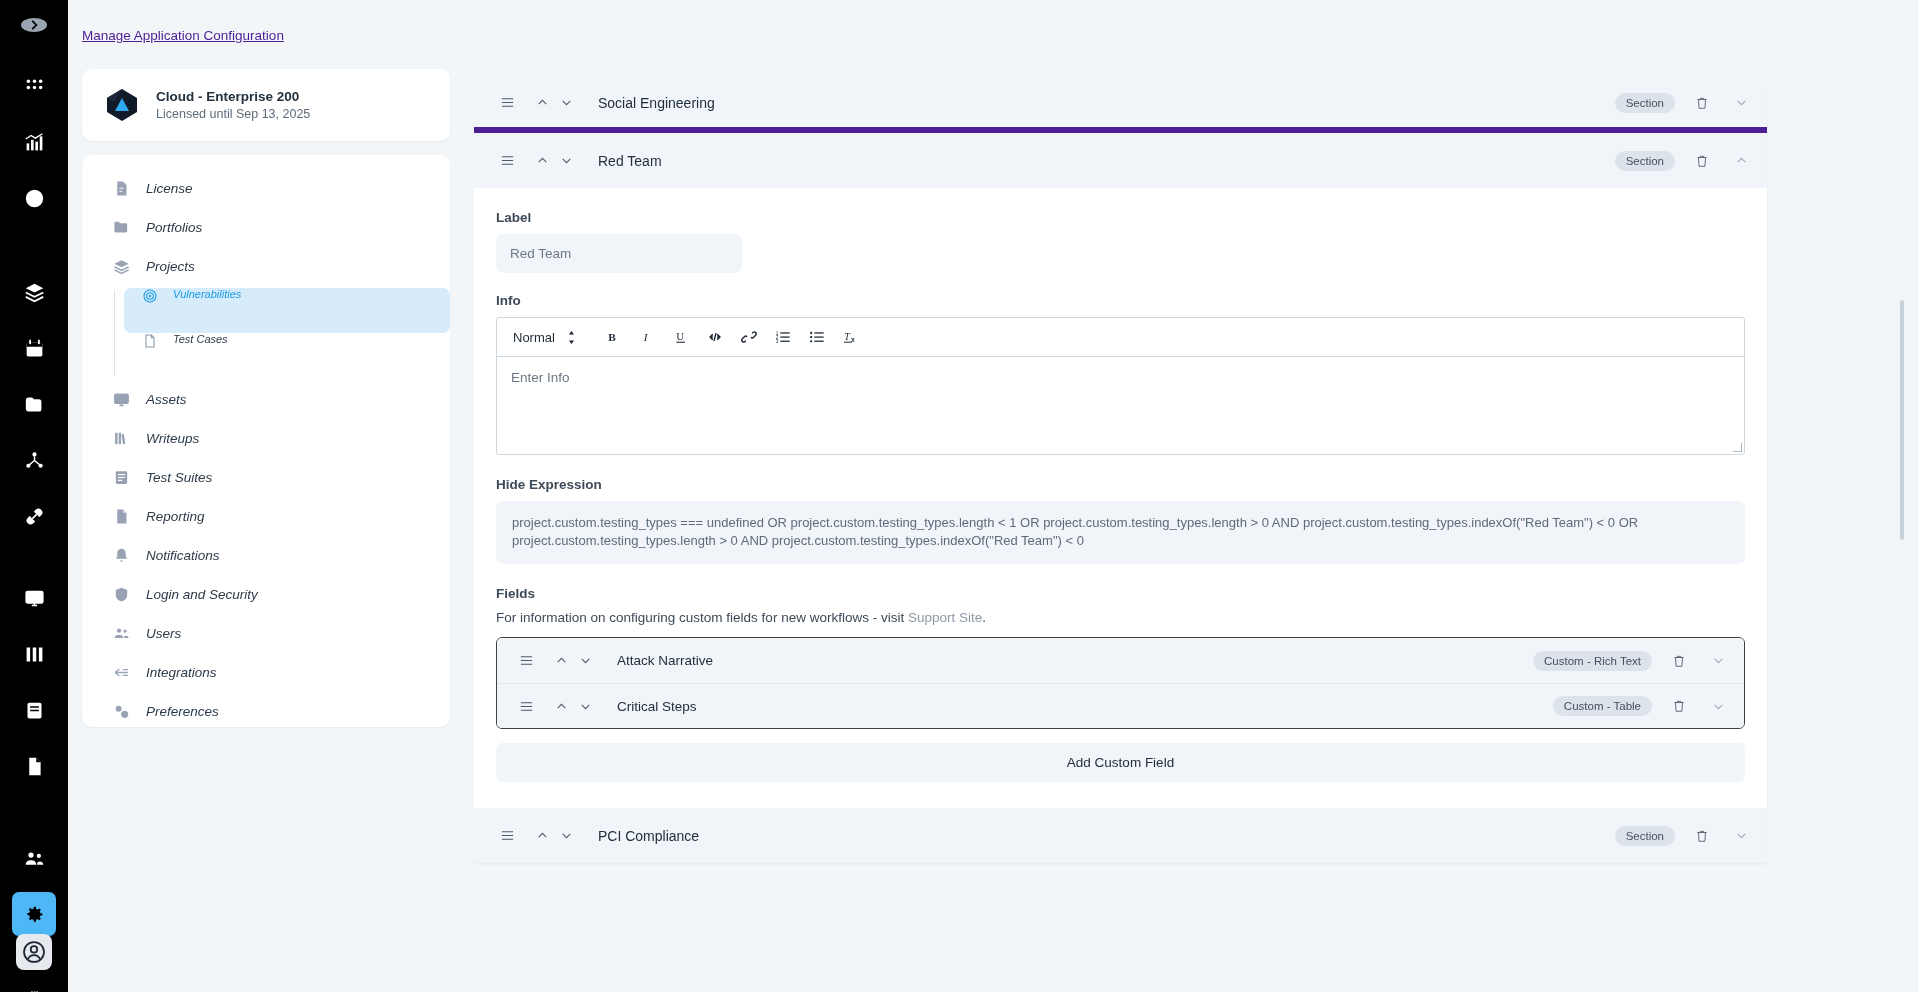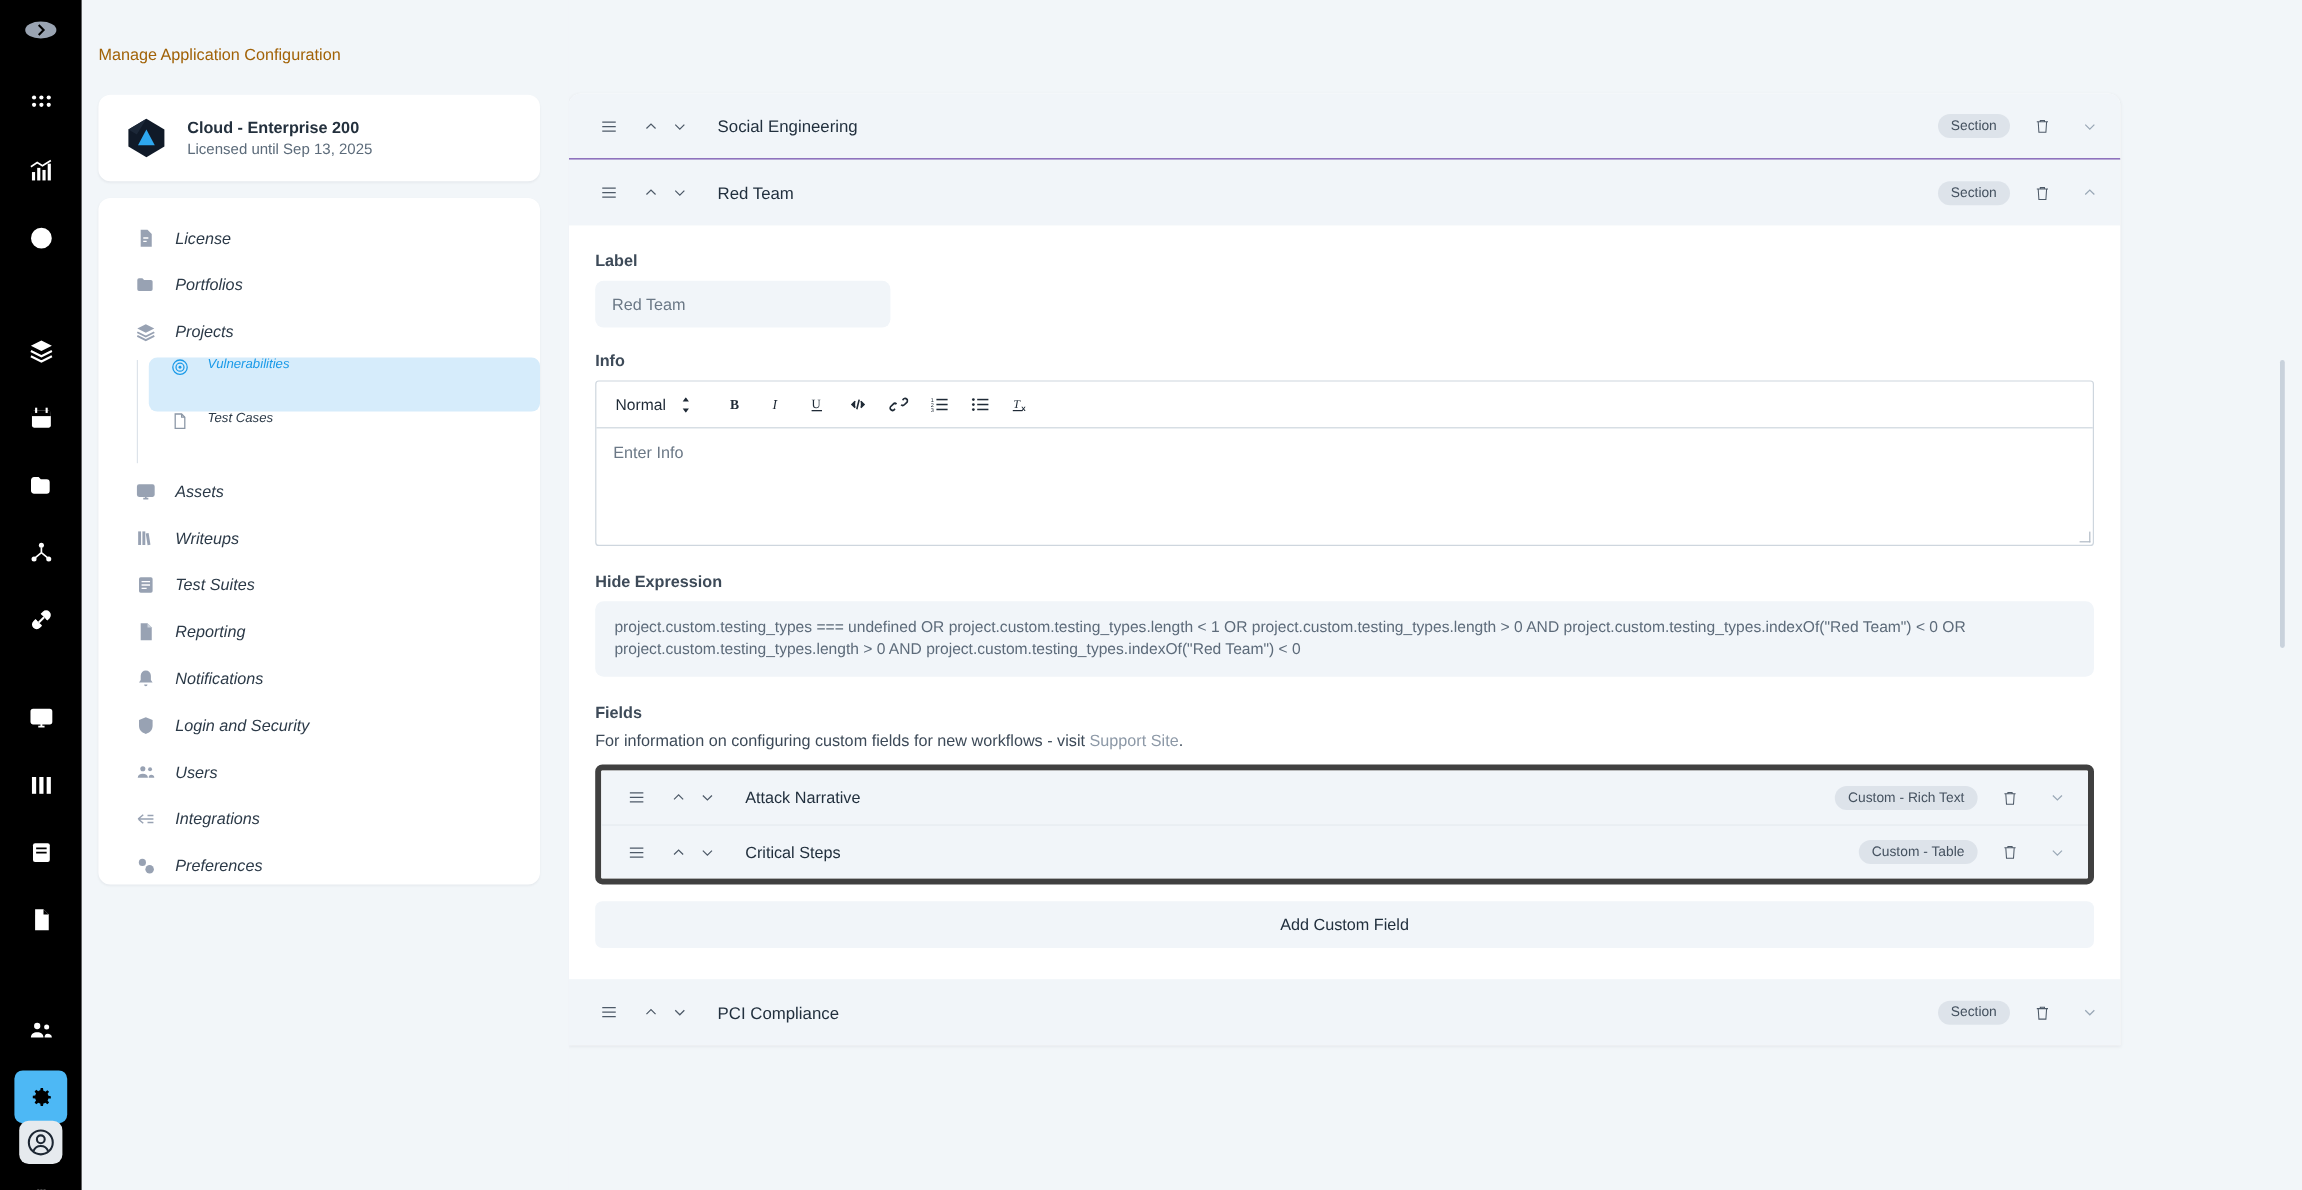--- a/index.html
+++ b/index.html
@@ -45,21 +45,21 @@
   .rail-avatar svg { width: 26px; height: 26px; fill: none; stroke: #1d2733; stroke-width: 1.6; }
 
   
   .leftpane {
     width: 406px; flex: 0 0 406px; height: 992px;
     padding: 22px 24px 0 14px;
     background: #f2f6f9;
     overflow: hidden;
   }
   .page-title { font-size: 20px; font-weight: bold; color: #23303d; letter-spacing: .2px; }
-  .page-sub { font-size: 13.5px; color: #a16207; margin-top: 16px; }
+  .page-sub { font-size: 13.5px; color: #4c1d95; margin-top: 6px; text-decoration: underline; }
 
   .license-card {
     margin-top: 26px; background: #ffffff; border-radius: 10px;
     height: 72px; display: flex; align-items: center; padding: 0 22px;
     box-shadow: 0 1px 2px rgba(16,24,40,.05);
   }
   .license-logo { width: 36px; height: 36px; flex: 0 0 36px; margin-right: 16px; }
   .license-name { font-size: 13.5px; font-weight: bold; color: #23303d; }
   .license-until { font-size: 12.5px; color: #5c6b7a; margin-top: 3px; }
 
@@ -99,21 +99,21 @@
   }
   .content-card {
     position: absolute; left: 0px; top: 78px; width: 1293px;
     background: #ffffff; border-radius: 10px 10px 0 0;
     box-shadow: 0 1px 3px rgba(16,24,40,.06);
     overflow: hidden;
   }
 
   .section-row {
     display: flex; align-items: center; height: 55px;
-    background: #f1f5f9; border-bottom: 1px solid #4c1d95;
+    background: #f1f5f9; border-bottom: 6px solid #4c1d95;
     padding: 0 14px 0 22px;
   }
   .section-row.no-border { border-bottom: none; }
   .drag-icon, .caret-btn { display: flex; align-items: center; justify-content: center; cursor: pointer; }
   .drag-icon { width: 22px; height: 22px; margin-right: 12px; }
   .drag-icon svg { width: 15px; height: 15px; stroke: #4e5a68; stroke-width: 1.6; }
   .caret-btn { width: 24px; height: 24px; }
   .caret-btn svg { width: 13px; height: 13px; stroke: #4e5a68; stroke-width: 1.9; fill: none; }
   .caret-btn.light svg { stroke: #9aa8b6; }
   .section-title { margin-left: 20px; font-size: 14px; color: #22303e; }
@@ -165,21 +165,21 @@
   .hide-expr-wrap { margin-top: 22px; }
   .hide-expr {
     margin-top: 9px; background: #f1f5f9; border-radius: 7px;
     padding: 13px 16px 15px 16px; font-size: 13px; color: #5d6b7a;
     line-height: 1.35; position: relative; min-height: 58px;
   }
 
   .fields-wrap { margin-top: 22px; }
   .fields-note { font-size: 13.5px; color: #3d4a58; margin-top: 6px; }
   .fields-note a { color: #8d99a7; text-decoration: none; }
-  .fields-list { margin-top: 12px; border: 5px solid #404040; border-radius: 6px; overflow: hidden; }
+  .fields-list { margin-top: 12px; border: 1px solid #404040; border-radius: 6px; overflow: hidden; }
   .field-row {
     display: flex; align-items: center; height: 45px;
     background: #f1f5f9; padding: 0 14px 0 18px;
   }
   .field-row + .field-row { border-top: 1px solid #e3e9ef; }
   .field-row .section-title { font-size: 13.5px; }
   .add-field-btn {
     margin-top: 14px; height: 39px; background: #f1f5f9; border-radius: 6px;
     display: flex; align-items: center; justify-content: center;
     font-size: 13.5px; color: #22303e; cursor: pointer;

